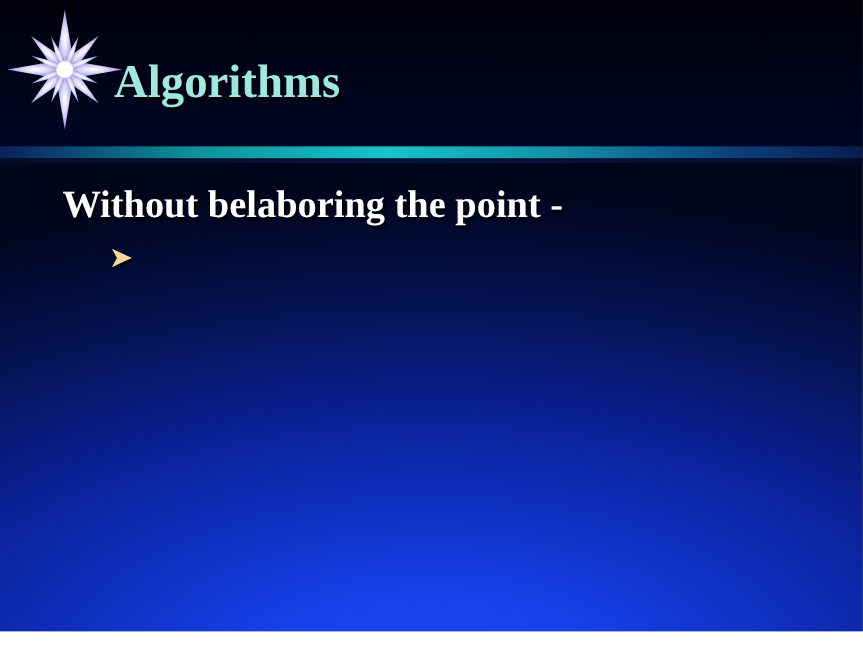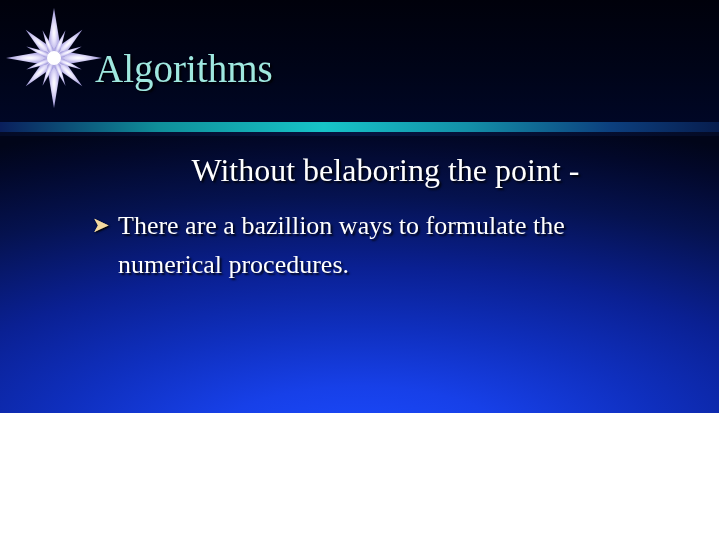--- a/index.html
+++ b/index.html
@@ -8,25 +8,26 @@
   }
   body {
     width: 719px;
     height: 539px;
     overflow: hidden;
     font-family: "Liberation Serif", serif;
   }
   #slide {
     position: relative;
     width: 719px;
-    height: 413px;
+    height: 526px;
     background:
       radial-gradient(ellipse 120% 80% at 50% 108%, #1b4bff 0%, #1740e8 18%, #0f2fbe 36%, #0a2093 54%, #05124f 76%, #02082a 92%, #010519 100%),
       linear-gradient(180deg, #00010d 0%, #00031c 40%, #000726 100%);
     overflow: hidden;
+    font-weight: bold;
   }
   
   #header-band {
     position: absolute;
     left: 0;
     top: 0;
     width: 719px;
     height: 125px;
     background: linear-gradient(180deg, #00010b 0%, #000418 55%, #000726 100%);
   }
@@ -66,27 +67,26 @@
     letter-spacing: 0px;
     white-space: nowrap;
   }
   #body-area {
     position: absolute;
     left: 0;
     top: 150px;
     width: 719px;
   }
   #lead-line {
-    margin: 0 0 16px 52px;
+    margin: 0 0 6px 52px;
     font-size: 32px;
     color: #ffffff;
     font-family: "Liberation Serif", serif;
     text-shadow: 2px 2px 2px rgba(0,0,0,0.8);
     line-height: 40px;
-    text-align: center;
   }
   ul.bullets {
     list-style: none;
     margin: 0;
     padding: 0 0 0 92px;
   }
   ul.bullets li {
     position: relative;
     font-size: 26px;
     line-height: 39px;
@@ -156,18 +156,17 @@
   <div id="title">Algorithms</div>
 
   <div id="body-area">
     <div id="lead-line">Without belaboring the point -</div>
     <ul class="bullets">
       <li>
         <span class="marker">➤</span>
       </li>
       <li>
         <span class="marker">➤</span>
-        <span>There are a bazillion ways to formulate the numerical procedures.</span>
       </li>
     </ul>
   </div>
 
 </div>
 
 </body></html>

